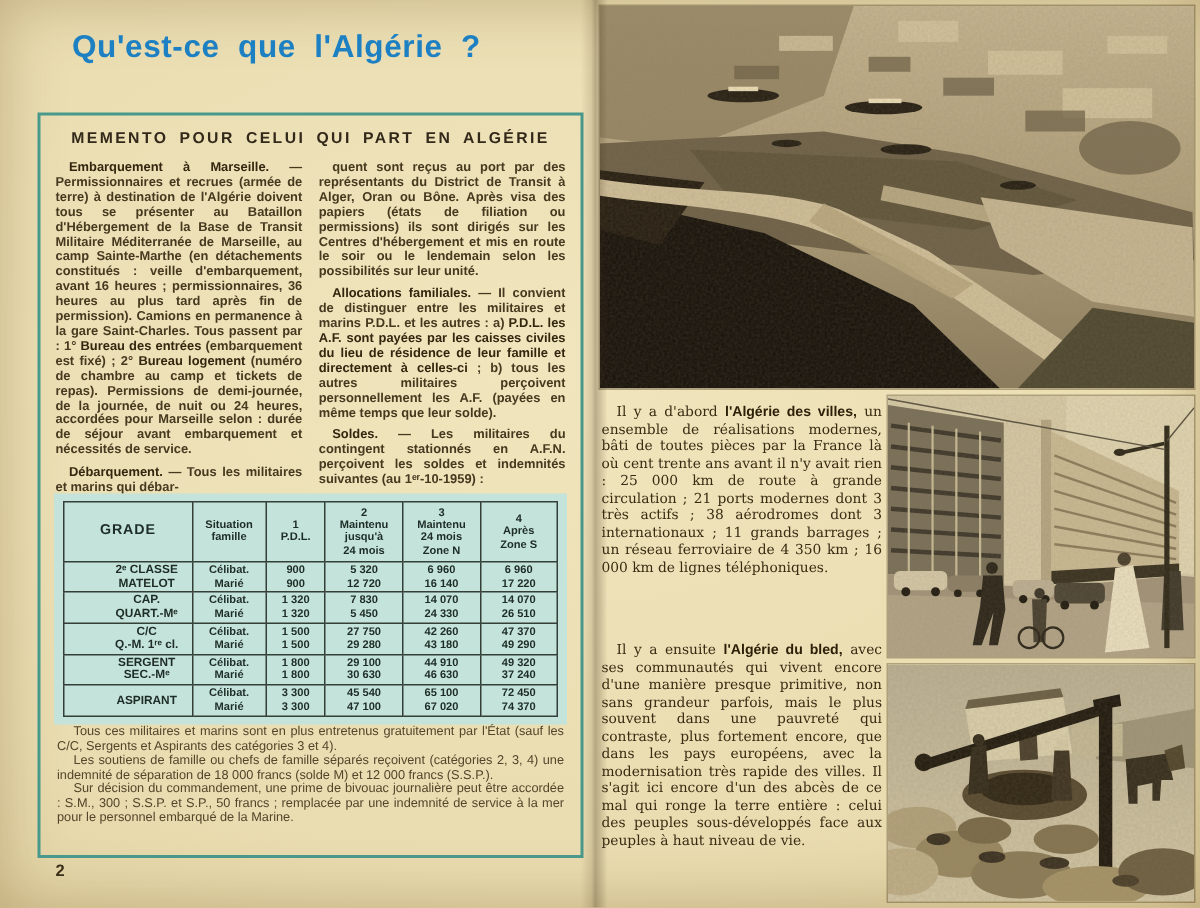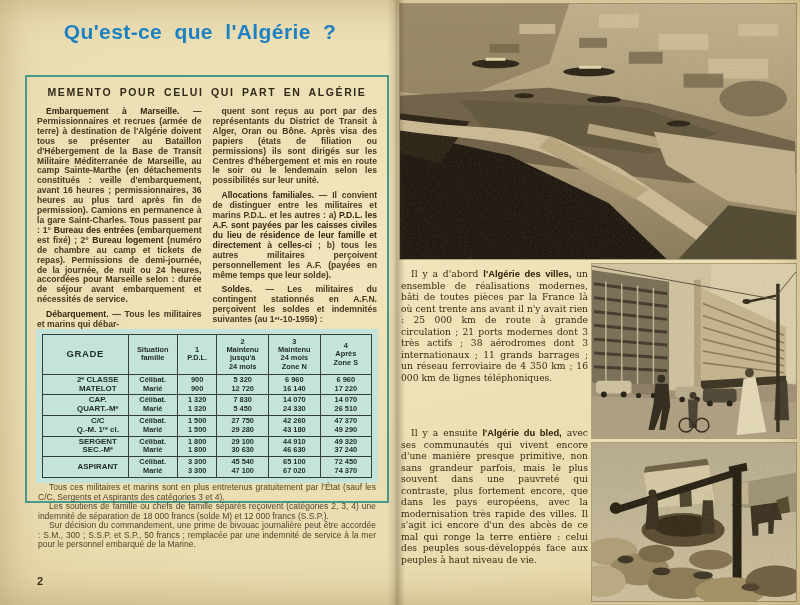--- a/index.html
+++ b/index.html
@@ -14,25 +14,25 @@
     box-shadow:inset 0 0 40px rgba(120,90,40,.35);
   }
   .gutter{
     position:absolute;left:387px;top:0;width:18px;height:605px;
     background:linear-gradient(to right, rgba(92,70,38,0) 0%, rgba(92,70,38,.16) 40%, rgba(58,42,18,.30) 55%, rgba(92,70,38,0) 100%);
     pointer-events:none;z-index:5;
   }
   
   .title{
     position:absolute;left:48px;top:20px;width:304px;margin:0;
-    font-size:21px;font-weight:bold;color:#1d80c2;text-align:center;
+    font-size:21px;font-weight:bold;color:#1d80c2;
     letter-spacing:.4px;word-spacing:6px;
   }
   .memento{
-    position:absolute;left:25px;top:75px;width:364px;height:428px;
+    position:absolute;left:25px;top:75px;width:364px;height:497px;
     border:2px solid #48998b;box-sizing:border-box;padding:9px 10px;
   }
   .memento-heading{
     margin:0 0 9px;text-align:center;font-size:10.5px;font-weight:bold;
     letter-spacing:1.6px;word-spacing:3px;color:#33291a;
   }
   .memento-cols{display:flex;gap:11px;height:238px;overflow:hidden;}
   .mcol{flex:1;min-width:0;}
   .mpara{
     margin:0 0 5px;font-size:8.6px;line-height:9.9px;font-weight:700;

